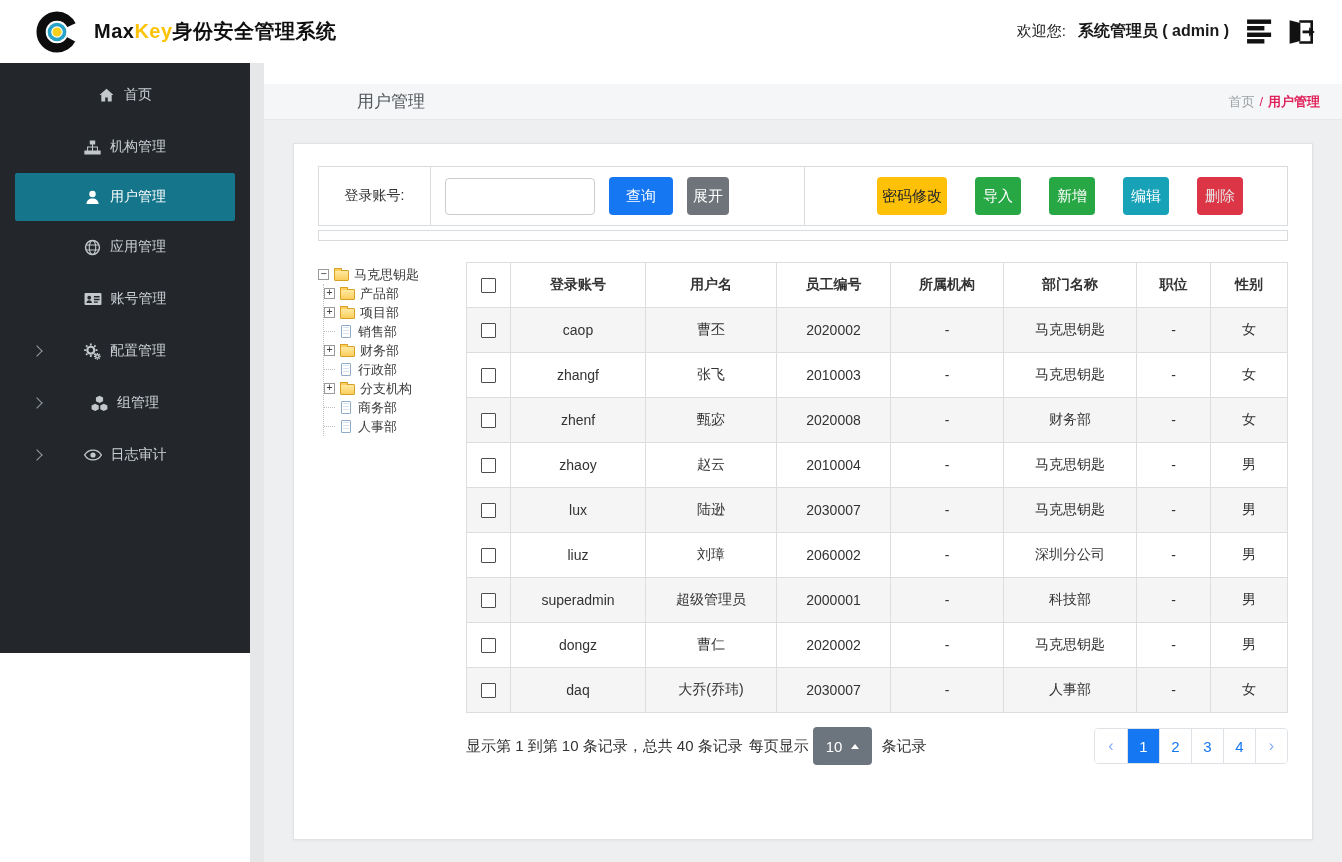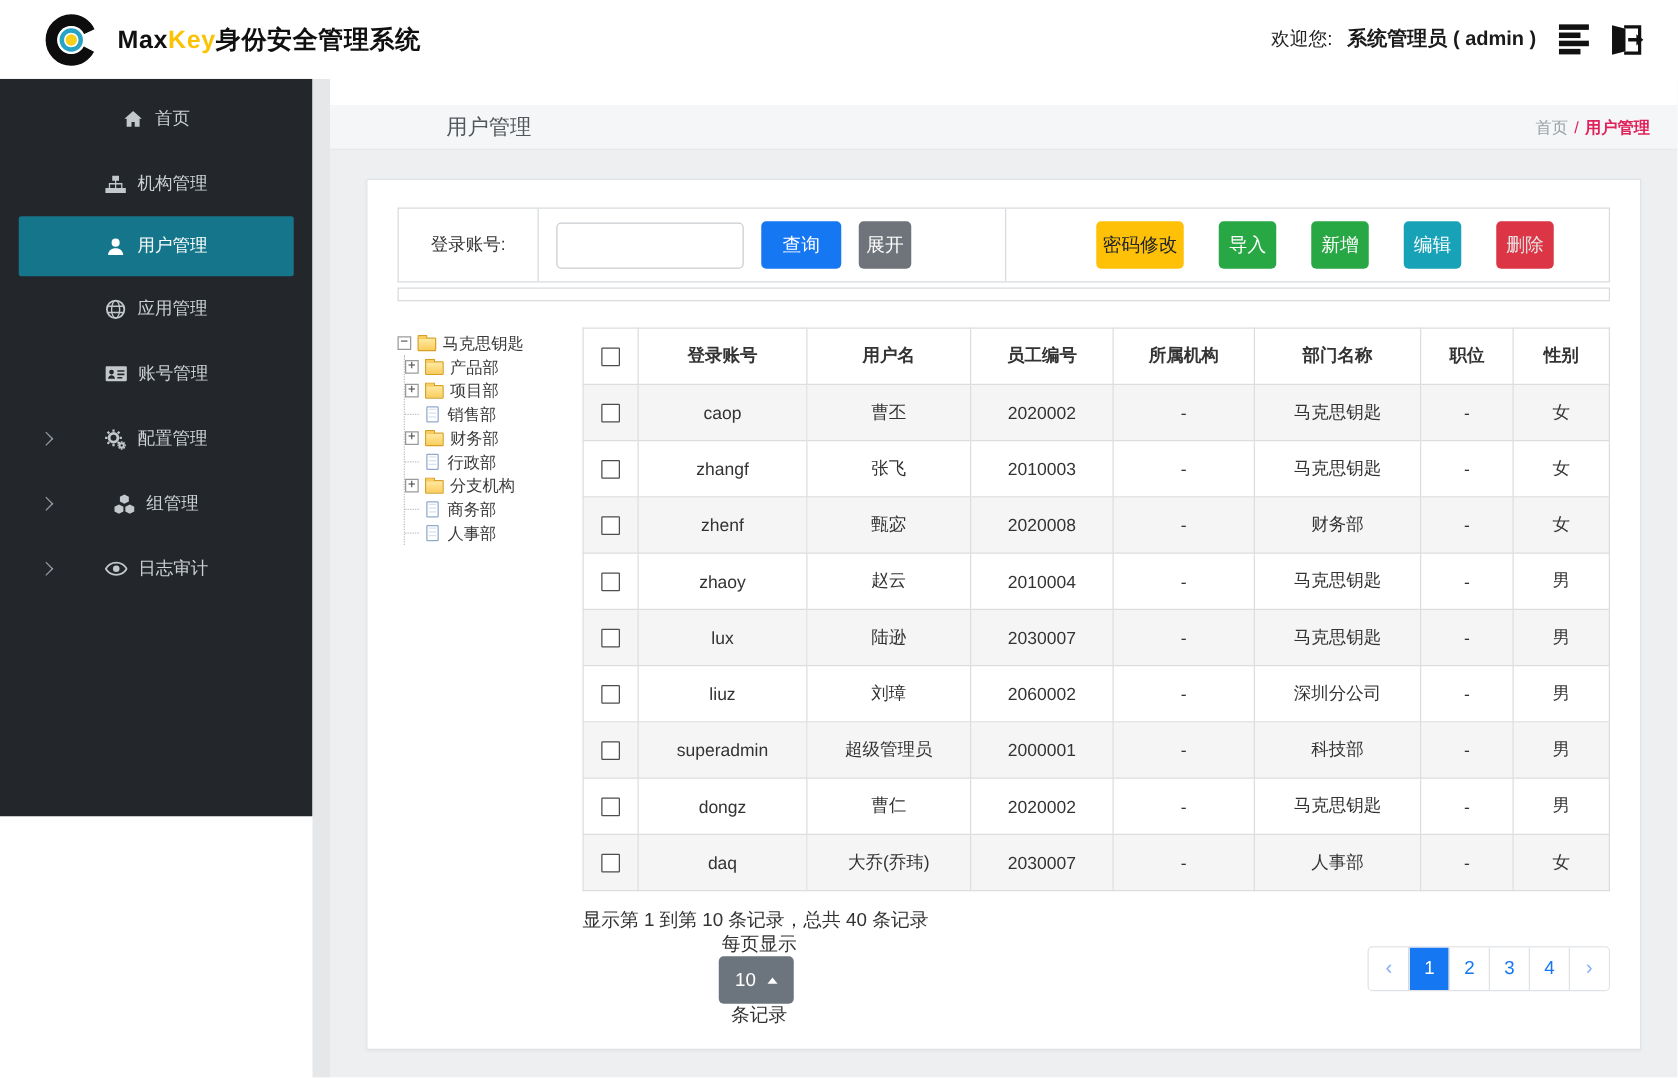--- a/index.html
+++ b/index.html
@@ -62,21 +62,21 @@
   .t-file::after { content:""; position:absolute; top:1px; left:1px; right:1px; height:1px; background:#d7e2ee; box-shadow:0 3px 0 #d7e2ee, 0 6px 0 #d7e2ee; }
   
   .table-wrap { flex:1; }
   table { width:100%; border-collapse:collapse; font-size:14px; color:#333; table-layout:fixed; }
   th, td { border:1px solid #dddddd; text-align:center; height:45px; padding:0 4px; overflow:hidden; }
   th { font-weight:bold; background:#fff; font-size:14px; }
   tbody tr:nth-child(odd) { background:#f5f5f6; }
   .cb { width:15px; height:15px; border:1.6px solid #4d4d4d; background:#fff; display:inline-block; vertical-align:middle; cursor:pointer; border-radius:1px; }
   
   .table-footer { display:flex; align-items:center; margin-top:14px; }
-  .info { font-size:15px; color:#333; display:flex; align-items:center;flex-direction:column; }
+  .info { font-size:15px; color:#333; display:flex; align-items:center; }
   .info .seg { margin-right:6px; }
   .pagesize-btn { background:#6c757d; color:#fff; border:none; border-radius:4px; height:38px; padding:4px 13px; font-size:15px; display:inline-flex; align-items:center; gap:9px; cursor:pointer; margin:0 9px 0 4px; font-family:inherit; }
   .caret-up { width:0; height:0; border-left:4.5px solid transparent; border-right:4.5px solid transparent; border-bottom:5.5px solid #fff; }
   .pagination { margin-left:auto; display:flex; border:1px solid #dee2e6; border-radius:4px; overflow:hidden; }
   .page-btn { min-width:32px; height:34px; display:flex; align-items:center; justify-content:center; font-size:15px; color:#1677f2; background:#fff; border-left:1px solid #dee2e6; cursor:pointer; padding:0 6px; }
   .page-btn:first-child { border-left:none; }
   .page-btn.active { background:#1677f2; color:#fff; }
   .page-btn.nav { color:#85aef5; font-size:16px; }
 </style>
 </head>

